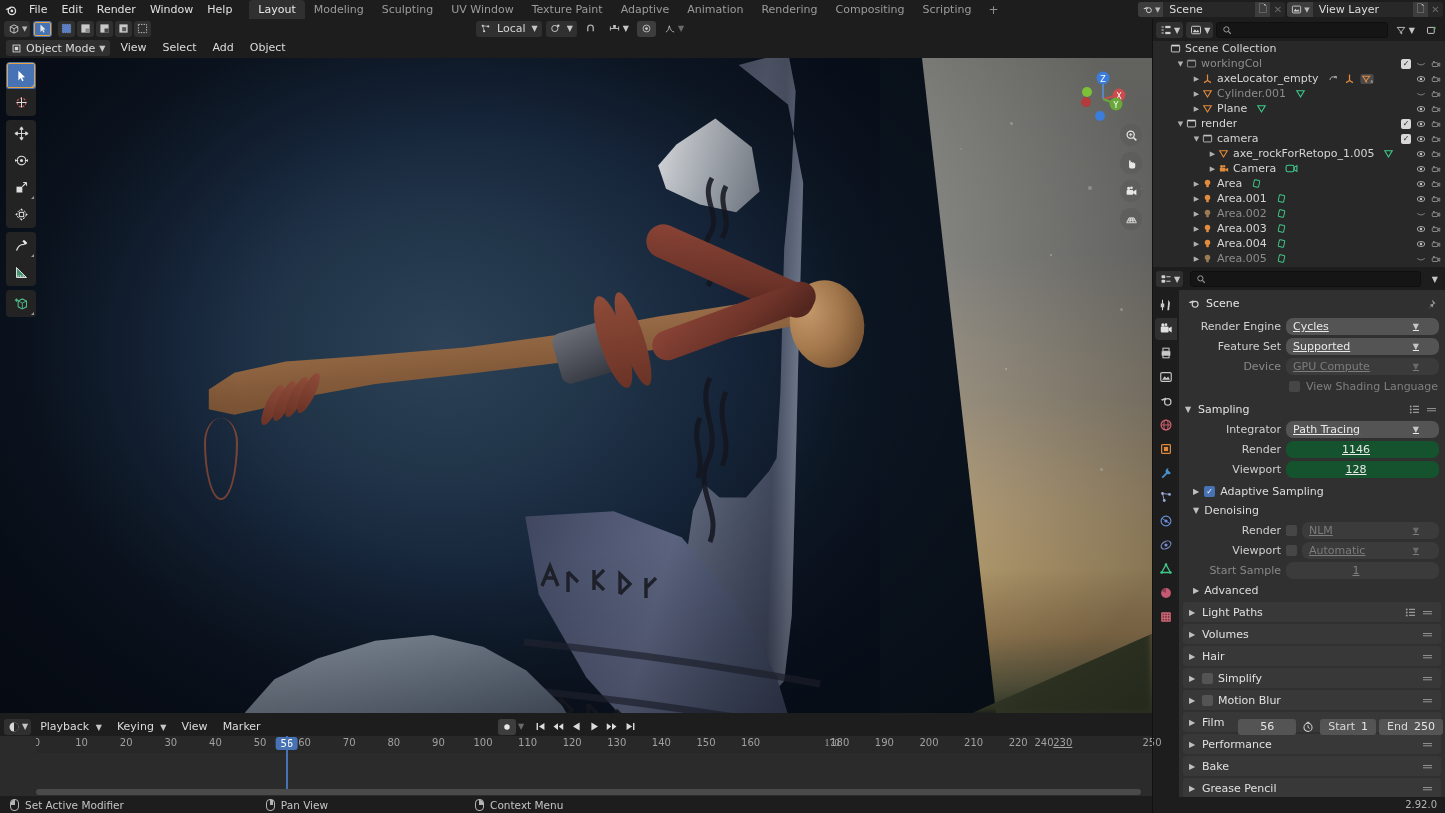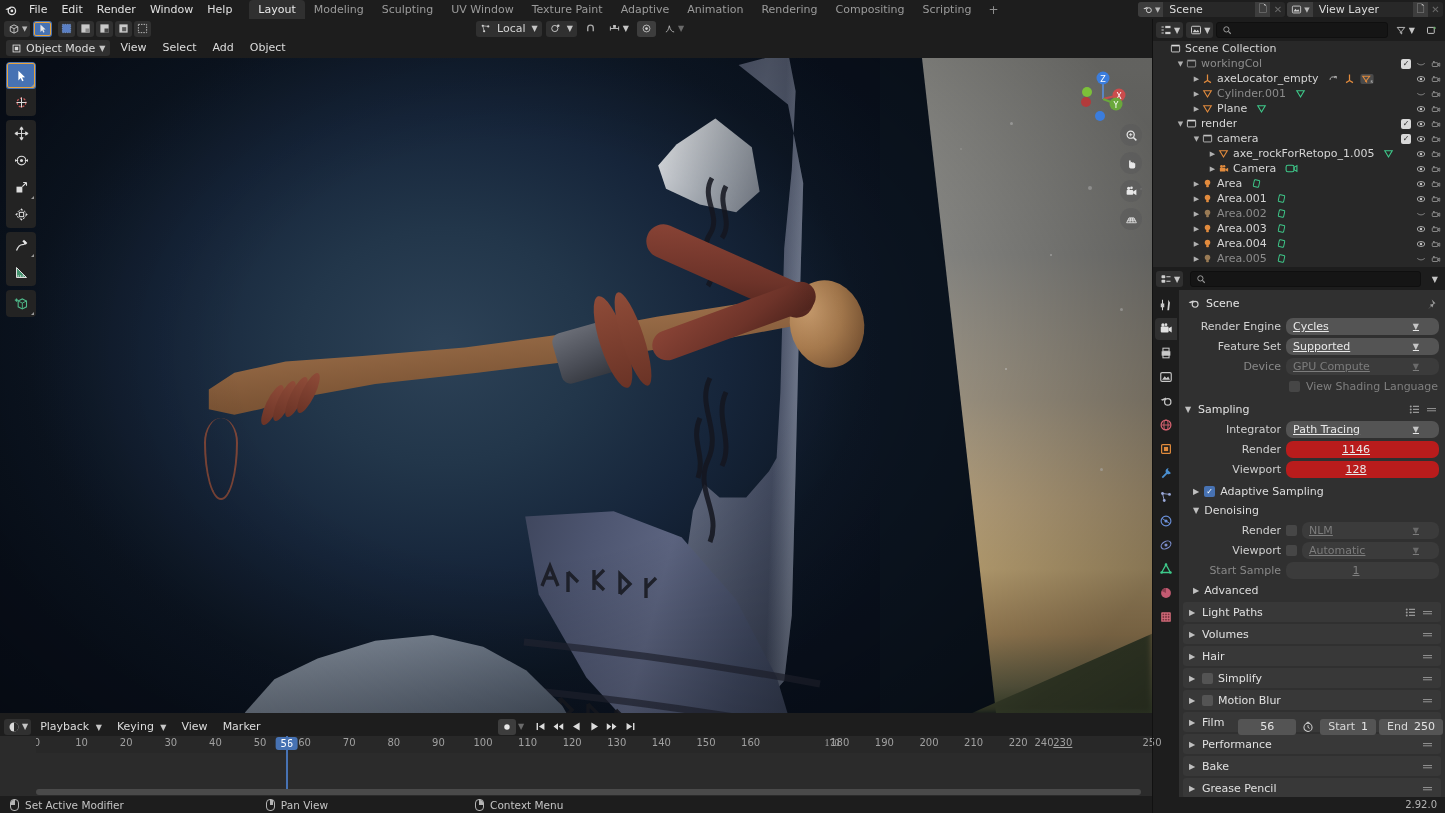--- a/index.html
+++ b/index.html
@@ -265,21 +265,21 @@
   .scene-line { display:flex; align-items:center; gap:6px; padding:3px 8px 6px 8px; }
   .prop-row { display:flex; align-items:center; height:19px; margin:1px 6px; gap:5px; }
   .prop-label { width:96px; text-align:right; font-size:11px; color:#d0d0d0; flex:none; }
   .prop-label.dim { color:#888; }
   .prop-field {
     flex:1; height:17px; background:#545454; border-radius:7px;
     display:flex; align-items:center; justify-content:space-between;
     padding:0 20px 0 7px; font-size:11px; color:#e8e8e8;text-decoration:underline;
   }
   .prop-field.dis { background:#3b3b3b; color:#7c7c7c; }
-  .prop-field.num { background:#b91c1c; justify-content:center; }
+  .prop-field.num { background:#14532d; justify-content:center; }
   .prop-field.num.dis { background:#3b3b3b; color:#808080; }
   .chev { color:#c6c6c6; font-size:8px; }
   .chev.dis { color:#6a6a6a; }
   .cb-row { display:flex; align-items:center; gap:6px; height:18px; margin:1px 6px 1px 110px; }
   .cbox { width:11px;height:11px;border-radius:2px;background:#545454; flex:none; }
   .cbox.checked { background:#4772b3; color:#fff; font-size:8px; display:flex;
     align-items:center; justify-content:center; }
   .cbox.dis { background:#464646; }
   .panel-hdr {
     display:flex; align-items:center; height:20px; gap:5px; padding-left:6px;

